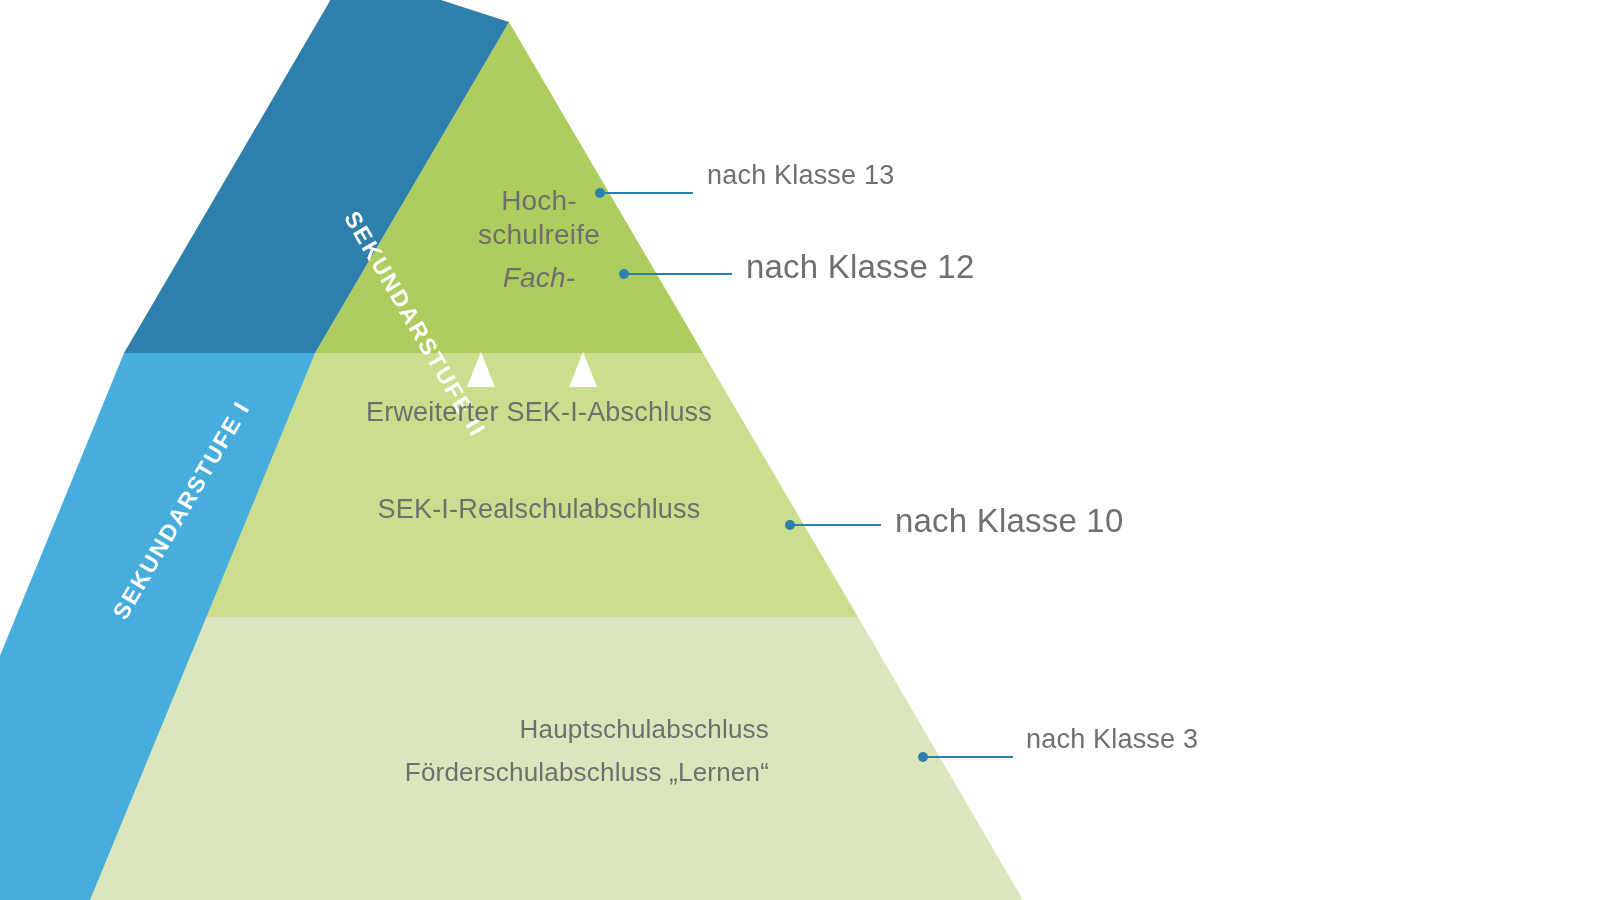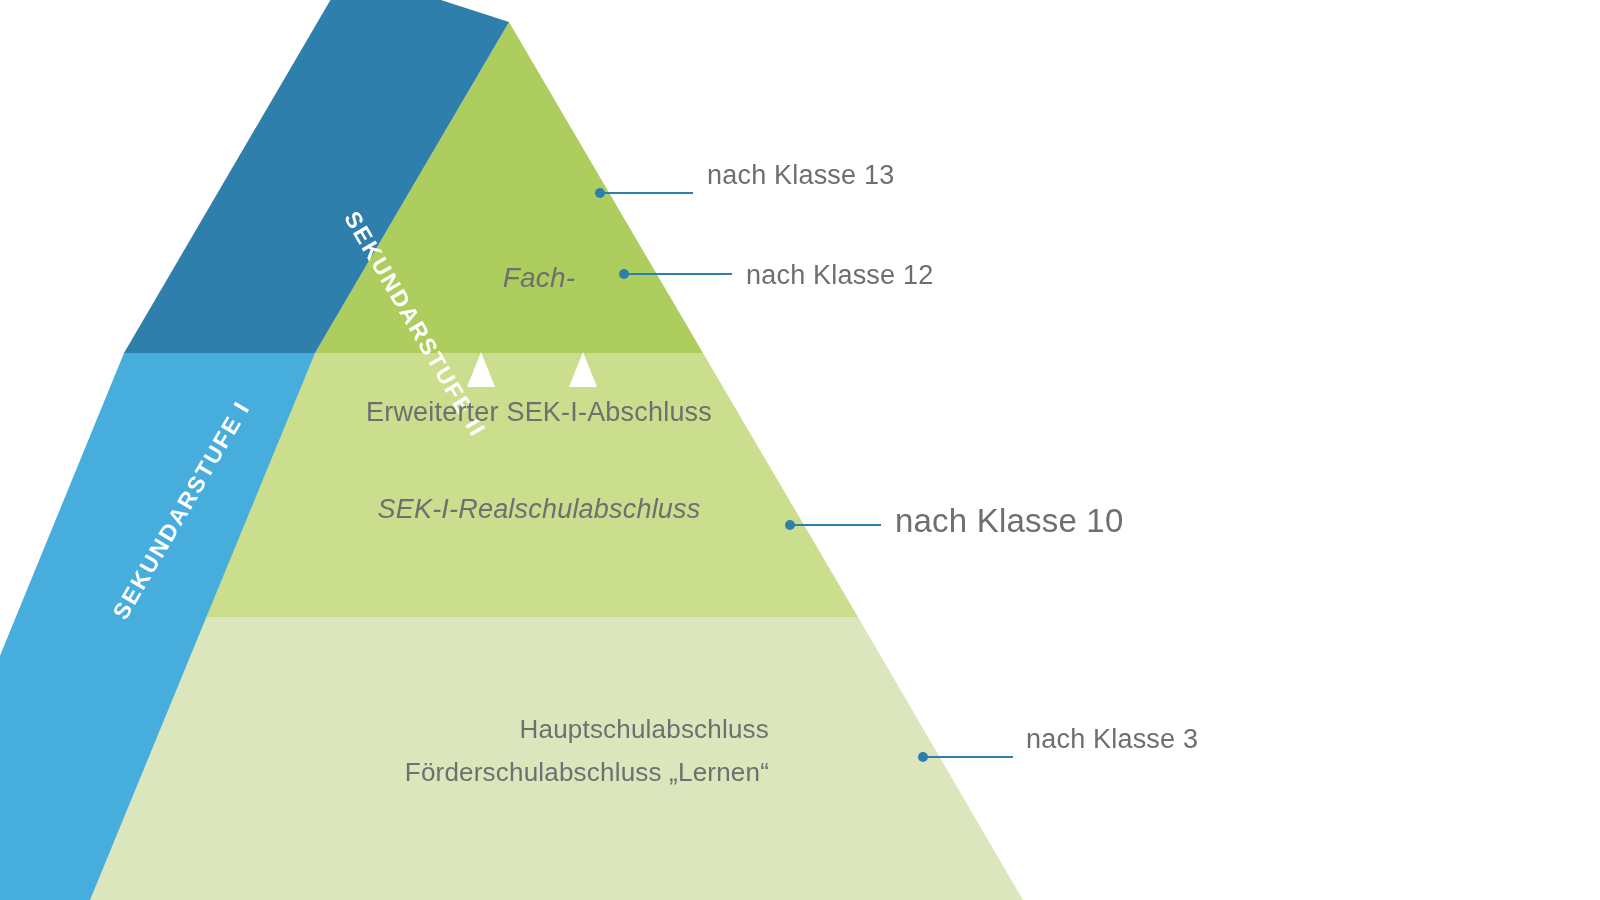--- a/index.html
+++ b/index.html
@@ -87,39 +87,43 @@
       <line x1="924" y1="757" x2="1013" y2="757" stroke="#2E7FAC" stroke-width="2.2"></line>
       <circle cx="923" cy="757" r="5" fill="#2E7FAC"></circle>
     </g>
 
   </svg>
 
   <div class="band-label" style="left:350px; top:200px; font-size:23px; transform: rotate(59.7deg);">SEKUNDARSTUFE II</div>
 
   <div class="band-label" style="left:119px; top:604px; font-size:23px; transform: rotate(-59.7deg);">SEKUNDARSTUFE I</div>
 
+  <div class="tier-text" style="left:409px; top:184px; width:260px; font-size:28px;">
+    <div>Hoch-</div>
+    <div>schulreife</div>
+  </div>
 
   <div class="tier-text" style="left:409px; top:261px; width:260px; font-size:28px;font-style:italic;">
     <div>Fach-</div>
   </div>
 
   <div class="tier-text" style="left:339px; top:396px; width:400px; font-size:27px;">
     <div>Erweiterter SEK-I-Abschluss</div>
   </div>
 
-  <div class="tier-text" style="left:339px; top:487px; width:400px; font-size:27px; line-height:1.66;font-style:italic;">
+  <div class="tier-text" style="left:339px; top:487px; width:400px; font-size:27px; line-height:1.66;">
     <div>SEK-I-Realschulabschluss</div>
   </div>
 
   <div class="tier-text" style="left:309px; top:708px; width:460px; font-size:26px; line-height:1.66;text-align:right;">
     <div>Hauptschulabschluss</div>
     <div>Förderschulabschluss „Lernen“</div>
   </div>
 
   <div class="callout-label" style="left:707px; top:160px; font-size:27px;">nach Klasse 13</div>
 
-  <div class="callout-label" style="left:746px; top:260px; font-size:27px;">nach Klasse 12</div>
+  <div class="callout-label" style="left:746px; top:248px; font-size:33px;">nach Klasse 12</div>
 
   <div class="callout-label" style="left:895px; top:502px; font-size:33px;">nach Klasse 10</div>
 
   <div class="callout-label" style="left:1026px; top:724px; font-size:27px;">nach Klasse 3</div>
 
 </div>
 
 </body></html>

